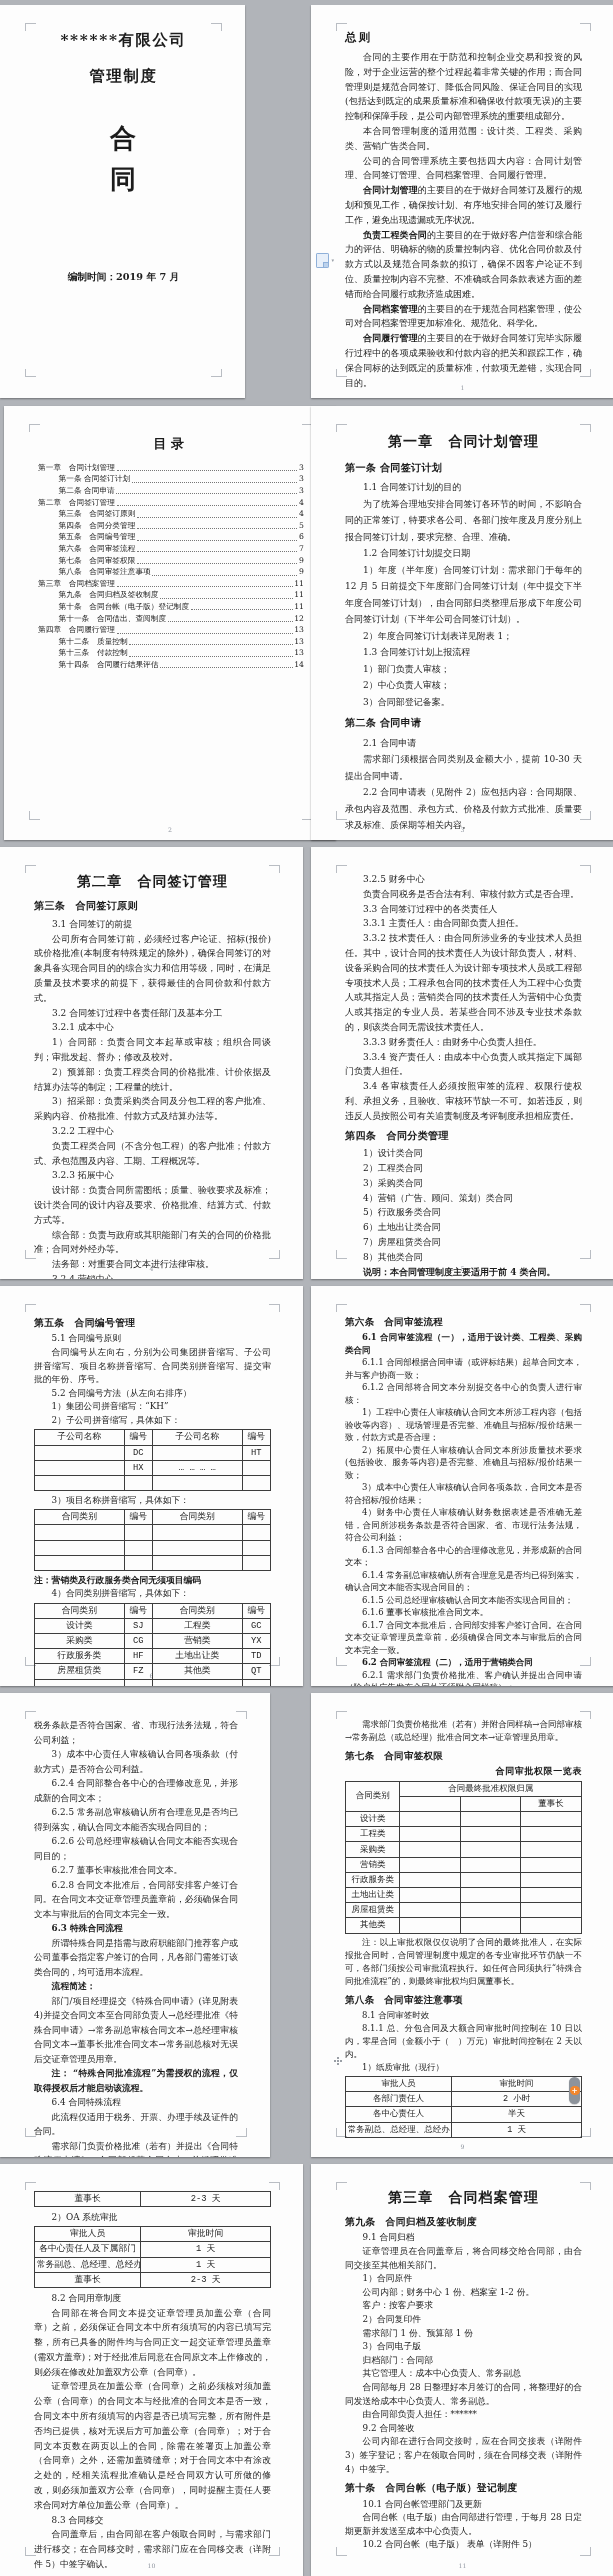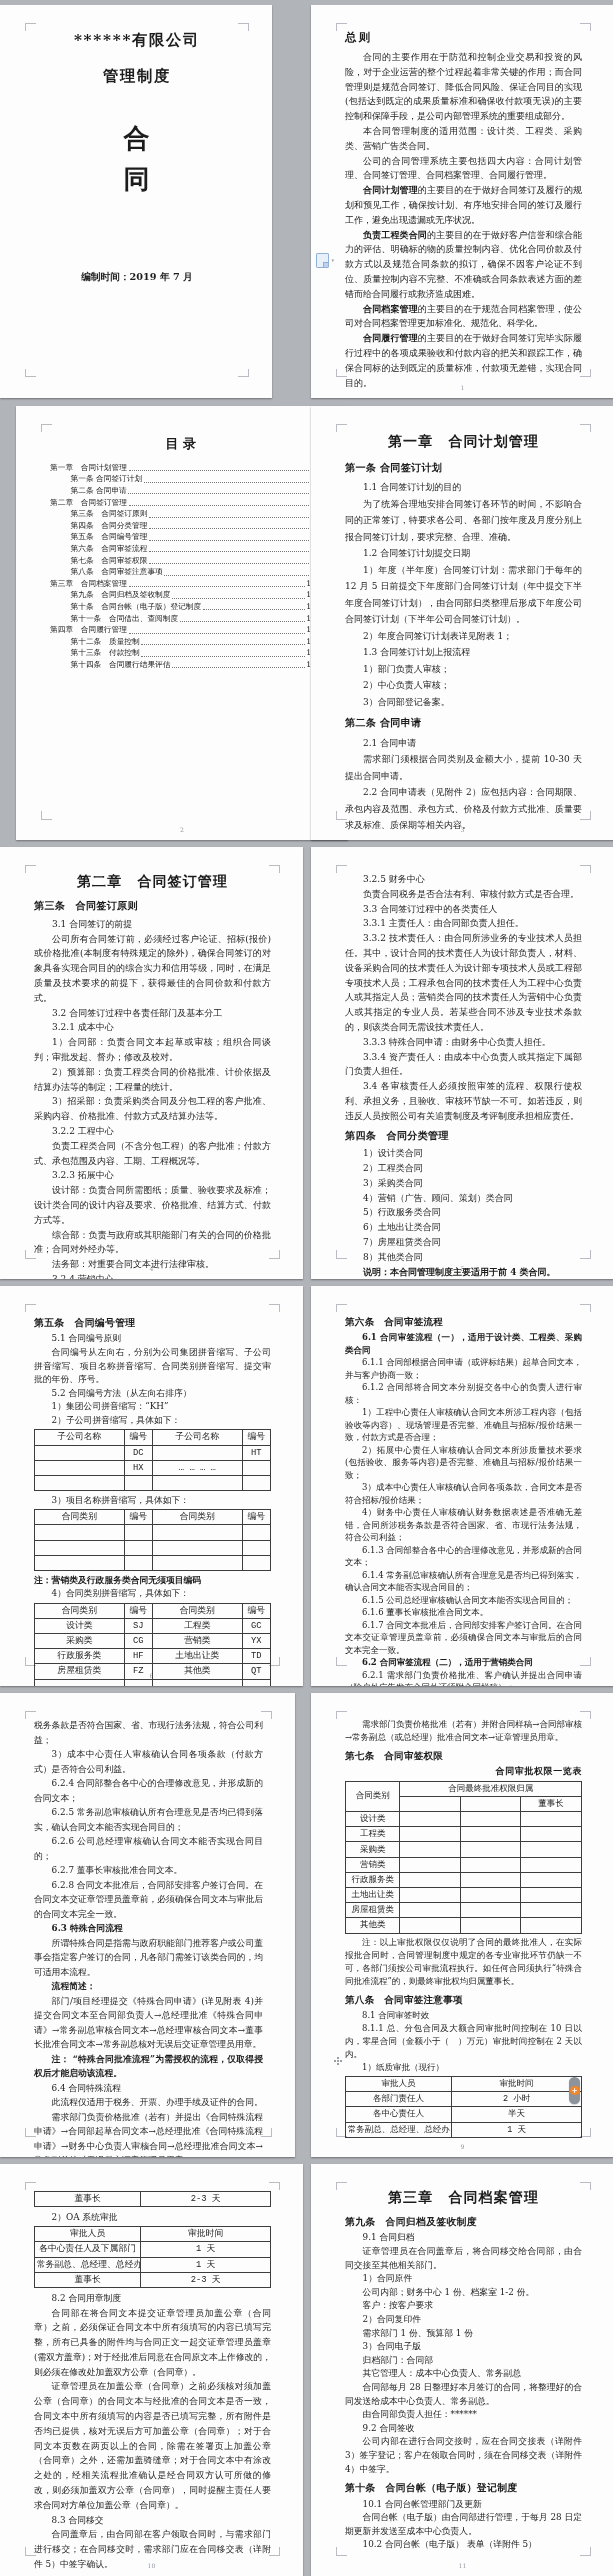--- a/index.html
+++ b/index.html
@@ -42,21 +42,21 @@
   .tmh i:nth-child(3){left:2.8px;top:2.8px;}.tmh i:nth-child(4){left:5.7px;top:2.8px;}
   .tmh i:nth-child(5){left:2.8px;top:5.7px;}
   .addw{position:absolute;left:569px;top:2077px;width:11.4px;height:27px;background:#8d939b;border-radius:5.7px;display:flex;align-items:center;justify-content:center;box-shadow:0 0.6px 1.1px rgba(0,0,0,.3);}
   .addw .dot{width:9.7px;height:9.7px;border-radius:50%;background:#f2862c;color:#fff;font-size:7.4px;line-height:9.7px;text-align:center;font-family:"DejaVu Sans",sans-serif;font-weight:bold;}
   .topstrip{position:absolute;left:0;top:0;width:614px;height:4.5px;background:#b1b4b9;}
 </style>
 </head>
 <body>
 
 <div id="canvas">
-    <div class="page" style="left: 0px; top: 4.5px; width: 272px; height: 393px;">
+    <div class="page" style="left: 0px; top: 4.5px; width: 245px; height: 393px;">
       <div class="cmark cm-tl"></div>
       <div class="cmark cm-tr"></div>
       <div class="cmark cm-bl"></div>
       <div class="cmark cm-br"></div>
       <div class="content" style="font-size: 9.7px; line-height: 17px; top: 17px;">
         <div class="cover-title"><span class="b">******有限公司</span></div>
         <div class="cover-title"><span class="b">管理制度</span></div>
         <div class="cover-big" style="margin-top: 36px;"><span class="b">合</span></div>
         <div class="cover-big" style="margin-top: 24px;"><span class="b">同</span></div>
         <div class="cover-date" style="margin-top: 80px;"><span class="b">编制时间：2019 年 7 月</span></div>
@@ -72,21 +72,21 @@
         <div class="doctitle"><span class="b">总则</span></div>
         <div class="para ind"><span>合同的主要作用在于防范和控制企业交易和投资的风险，对于企业运营的整个过程起着非常关键的作用；而合同管理则是规范合同签订、降低合同风险、保证合同目的实现(包括达到既定的成果质量标准和确保收付款项无误)的主要控制和保障手段，是公司内部管理系统的重要组成部分。</span></div>
         <div class="para ind"><span>本合同管理制度的适用范围：设计类、工程类、采购类、营销广告类合同。</span></div>
         <div class="para ind"><span>公司的合同管理系统主要包括四大内容：合同计划管理、合同签订管理、合同档案管理、合同履行管理。</span></div>
         <div class="para ind"><span class="b">合同计划管理</span><span>的主要目的在于做好合同签订及履行的规划和预见工作，确保按计划、有序地安排合同的签订及履行工作，避免出现遗漏或无序状况。</span></div>
         <div class="para ind"><span class="b">负责工程类合同</span><span>的主要目的在于做好客户信誉和综合能力的评估、明确标的物的质量控制内容、优化合同价款及付款方式以及规范合同条款的拟订，确保不因客户论证不到位、质量控制内容不完整、不准确或合同条款表述方面的差错而给合同履行或救济造成困难。</span></div>
         <div class="para ind"><span class="b">合同档案管理</span><span>的主要目的在于规范合同档案管理，使公司对合同档案管理更加标准化、规范化、科学化。</span></div>
         <div class="para ind"><span class="b">合同履行管理</span><span>的主要目的在于做好合同签订完毕实际履行过程中的各项成果验收和付款内容的把关和跟踪工作，确保合同标的达到既定的质量标准，付款项无差错，实现合同目的。</span></div>
       </div>
     </div>
-    <div class="page" style="left: 16px; top: 406px; width: 332px; height: 434px;">
+    <div class="page" style="left: 4px; top: 406px; width: 332px; height: 434px;">
       <div class="cmark cm-tl"></div>
       <div class="cmark cm-tr"></div>
       <div class="cmark cm-bl"></div>
       <div class="cmark cm-br"></div>
       <div class="pn">2</div>
       <div class="content" style="font-size: 7.7px; line-height: 11.6px;">
         <div class="toct"><span class="b">目录</span></div>
         <div class="toc-item">
           <span class="lab">第一章　合同计划管理</span>
           <span class="lead"></span>
@@ -233,21 +233,21 @@
       <div class="cmark cm-tr"></div>
       <div class="cmark cm-bl"></div>
       <div class="cmark cm-br"></div>
       <div class="pn">5</div>
       <div class="content" style="font-size: 9px; line-height: 14.8px;">
         <div class="para ind"><span>3.2.5 财务中心</span></div>
         <div class="para ind"><span>负责合同税务是否合法有利、审核付款方式是否合理。</span></div>
         <div class="para ind"><span>3.3 合同签订过程中的各类责任人</span></div>
         <div class="para ind"><span>3.3.1 主责任人：由合同部负责人担任。</span></div>
         <div class="para ind"><span>3.3.2 技术责任人：由合同所涉业务的专业技术人员担任。其中，设计合同的技术责任人为设计部负责人，材料、设备采购合同的技术责任人为设计部专项技术人员或工程部专项技术人员；工程承包合同的技术责任人为工程中心负责人或其指定人员；营销类合同的技术责任人为营销中心负责人或其指定的专业人员。若某些合同不涉及专业技术条款的，则该类合同无需设技术责任人。</span></div>
-        <div class="para ind"><span>3.3.3 特殊合同申请：由财务中心负责人担任。</span></div>
+        <div class="para ind"><span>3.3.3 财务责任人：由财务中心负责人担任。</span></div>
         <div class="para ind"><span>3.3.4 资产责任人：由成本中心负责人或其指定下属部门负责人担任。</span></div>
         <div class="para ind"><span>3.4 各审核责任人必须按照审签的流程、权限行使权利、承担义务，且验收、审核环节缺一不可。如若违反，则违反人员按照公司有关追责制度及考评制度承担相应责任。</span></div>
         <div class="sec"><span class="b">第四条　合同分类管理</span></div>
         <div class="para ind"><span>1）设计类合同</span></div>
         <div class="para ind"><span>2）工程类合同</span></div>
         <div class="para ind"><span>3）采购类合同</span></div>
         <div class="para ind"><span>4）营销（广告、顾问、策划）类合同</span></div>
         <div class="para ind"><span>5）行政服务类合同</span></div>
         <div class="para ind"><span>6）土地出让类合同</span></div>
         <div class="para ind"><span>7）房屋租赁类合同</span></div>
@@ -404,21 +404,21 @@
         <div class="para ind"><span>4）财务中心责任人审核确认财务数据表述是否准确无差错，合同所涉税务条款是否符合国家、省、市现行法务法规，符合公司利益；</span></div>
         <div class="para ind"><span>6.1.3 合同部整合各中心的合理修改意见，并形成新的合同文本；</span></div>
         <div class="para ind"><span>6.1.4 常务副总审核确认所有合理意见是否均已得到落实，确认合同文本能否实现合同目的；</span></div>
         <div class="para ind"><span>6.1.5 公司总经理审核确认合同文本能否实现合同目的；</span></div>
         <div class="para ind"><span>6.1.6 董事长审核批准合同文本。</span></div>
         <div class="para ind"><span>6.1.7 合同文本批准后，合同部安排客户签订合同。在合同文本交证章管理员盖章前，必须确保合同文本与审批后的合同文本完全一致。</span></div>
         <div class="para ind"><span class="b">6.2 合同审签流程（二），适用于营销类合同</span></div>
         <div class="para ind"><span>6.2.1 需求部门负责价格批准、客户确认并提出合同申请（除户外广告发布合同外还须附合同样稿）；</span></div>
       </div>
     </div>
-    <div class="page" style="left: 0px; top: 1693px; width: 295px; height: 464px;">
+    <div class="page" style="left: 0px; top: 1693px; width: 270px; height: 464px;">
       <div class="cmark cm-tl"></div>
       <div class="cmark cm-tr"></div>
       <div class="cmark cm-bl"></div>
       <div class="cmark cm-br"></div>
       <div class="pn">8</div>
       <div class="content" style="font-size: 8.8px; line-height: 14.5px;">
         <div class="para"><span>税务条款是否符合国家、省、市现行法务法规，符合公司利益；</span></div>
         <div class="para ind"><span>3）成本中心责任人审核确认合同各项条款（付款方式）是否符合公司利益。</span></div>
         <div class="para ind"><span>6.2.4 合同部整合各中心的合理修改意见，并形成新的合同文本；</span></div>
         <div class="para ind"><span>6.2.5 常务副总审核确认所有合理意见是否均已得到落实，确认合同文本能否实现合同目的；</span></div>

